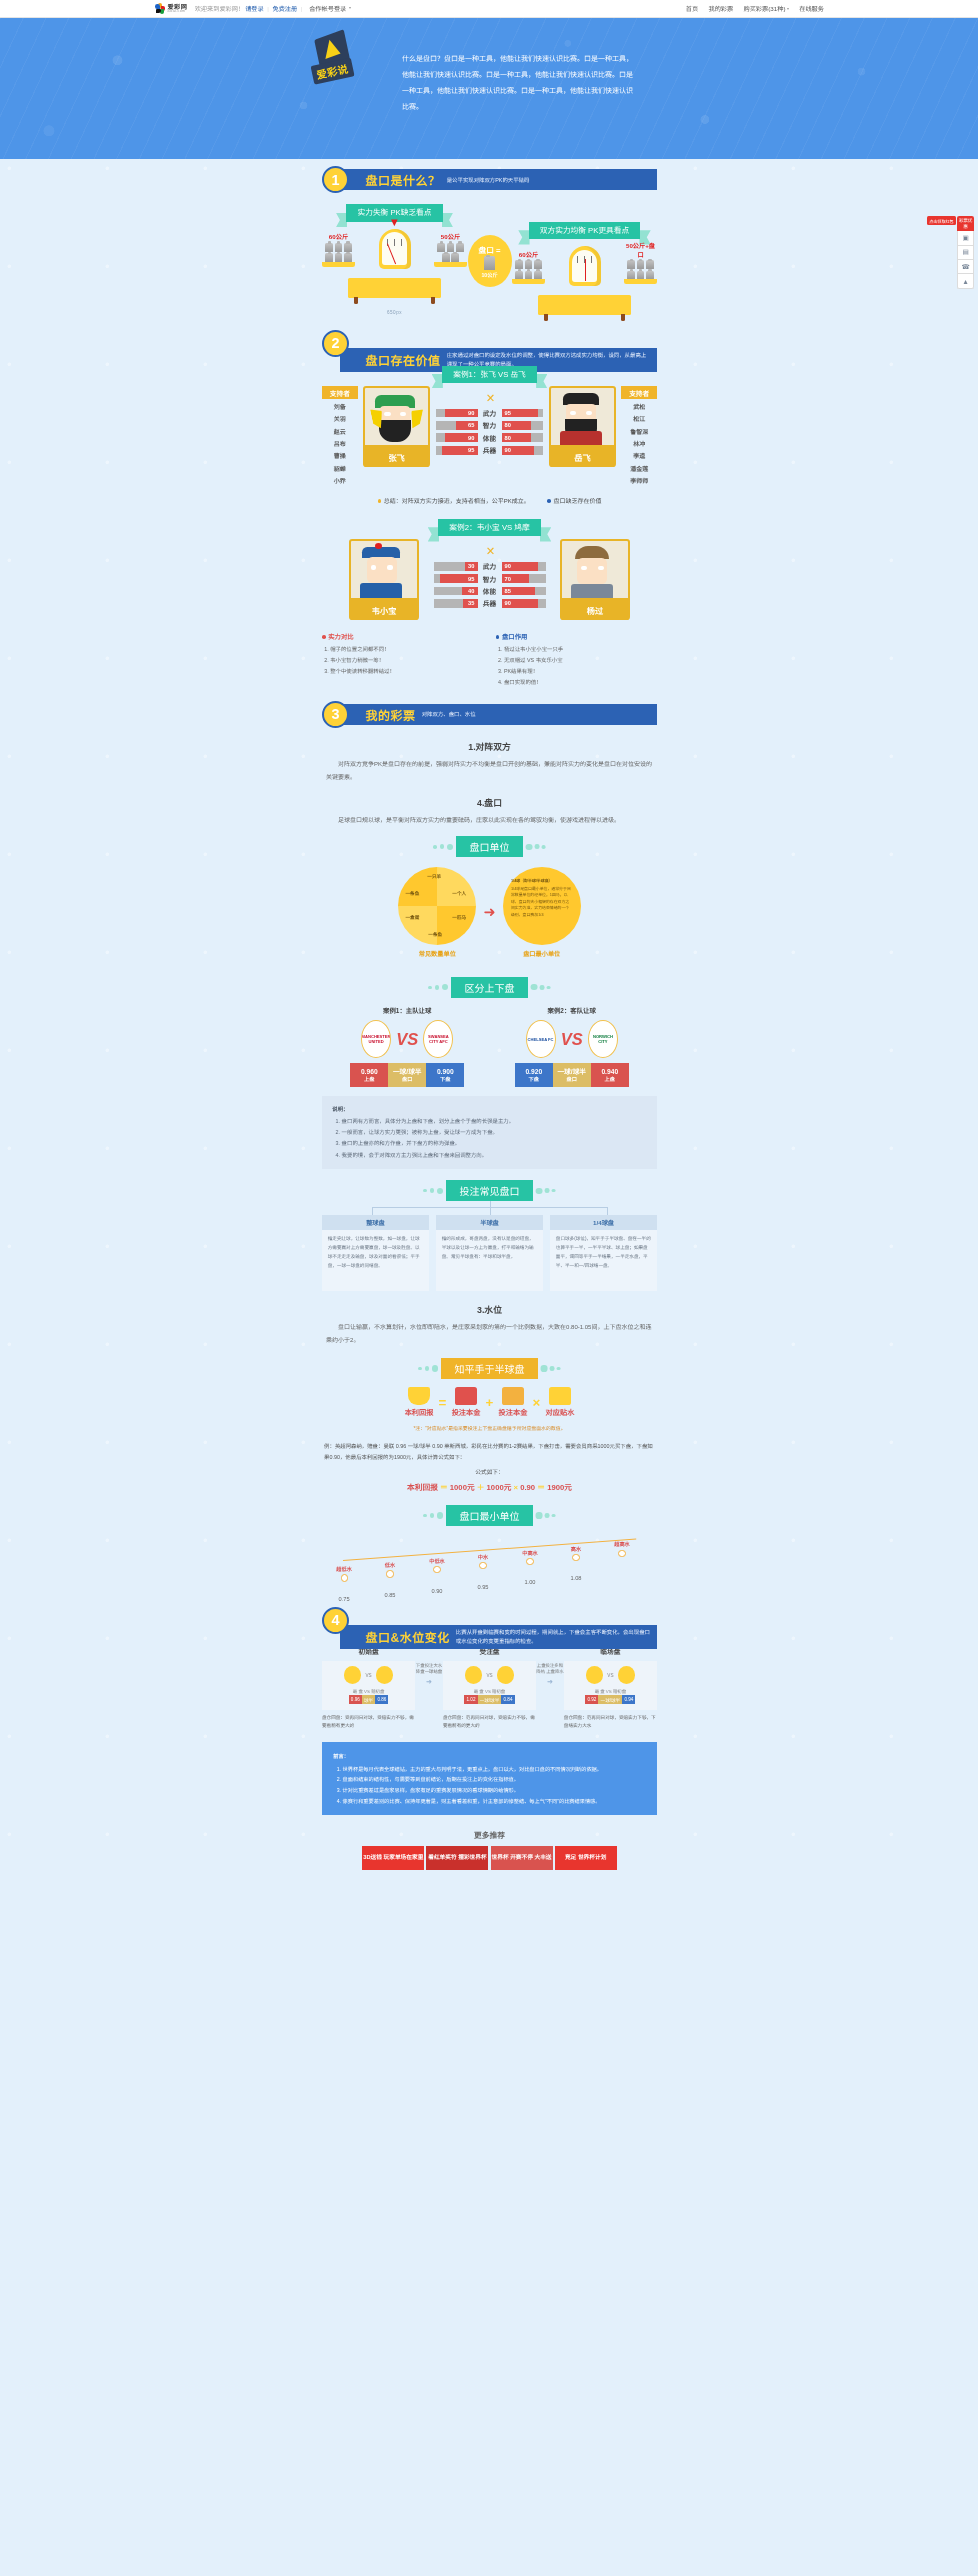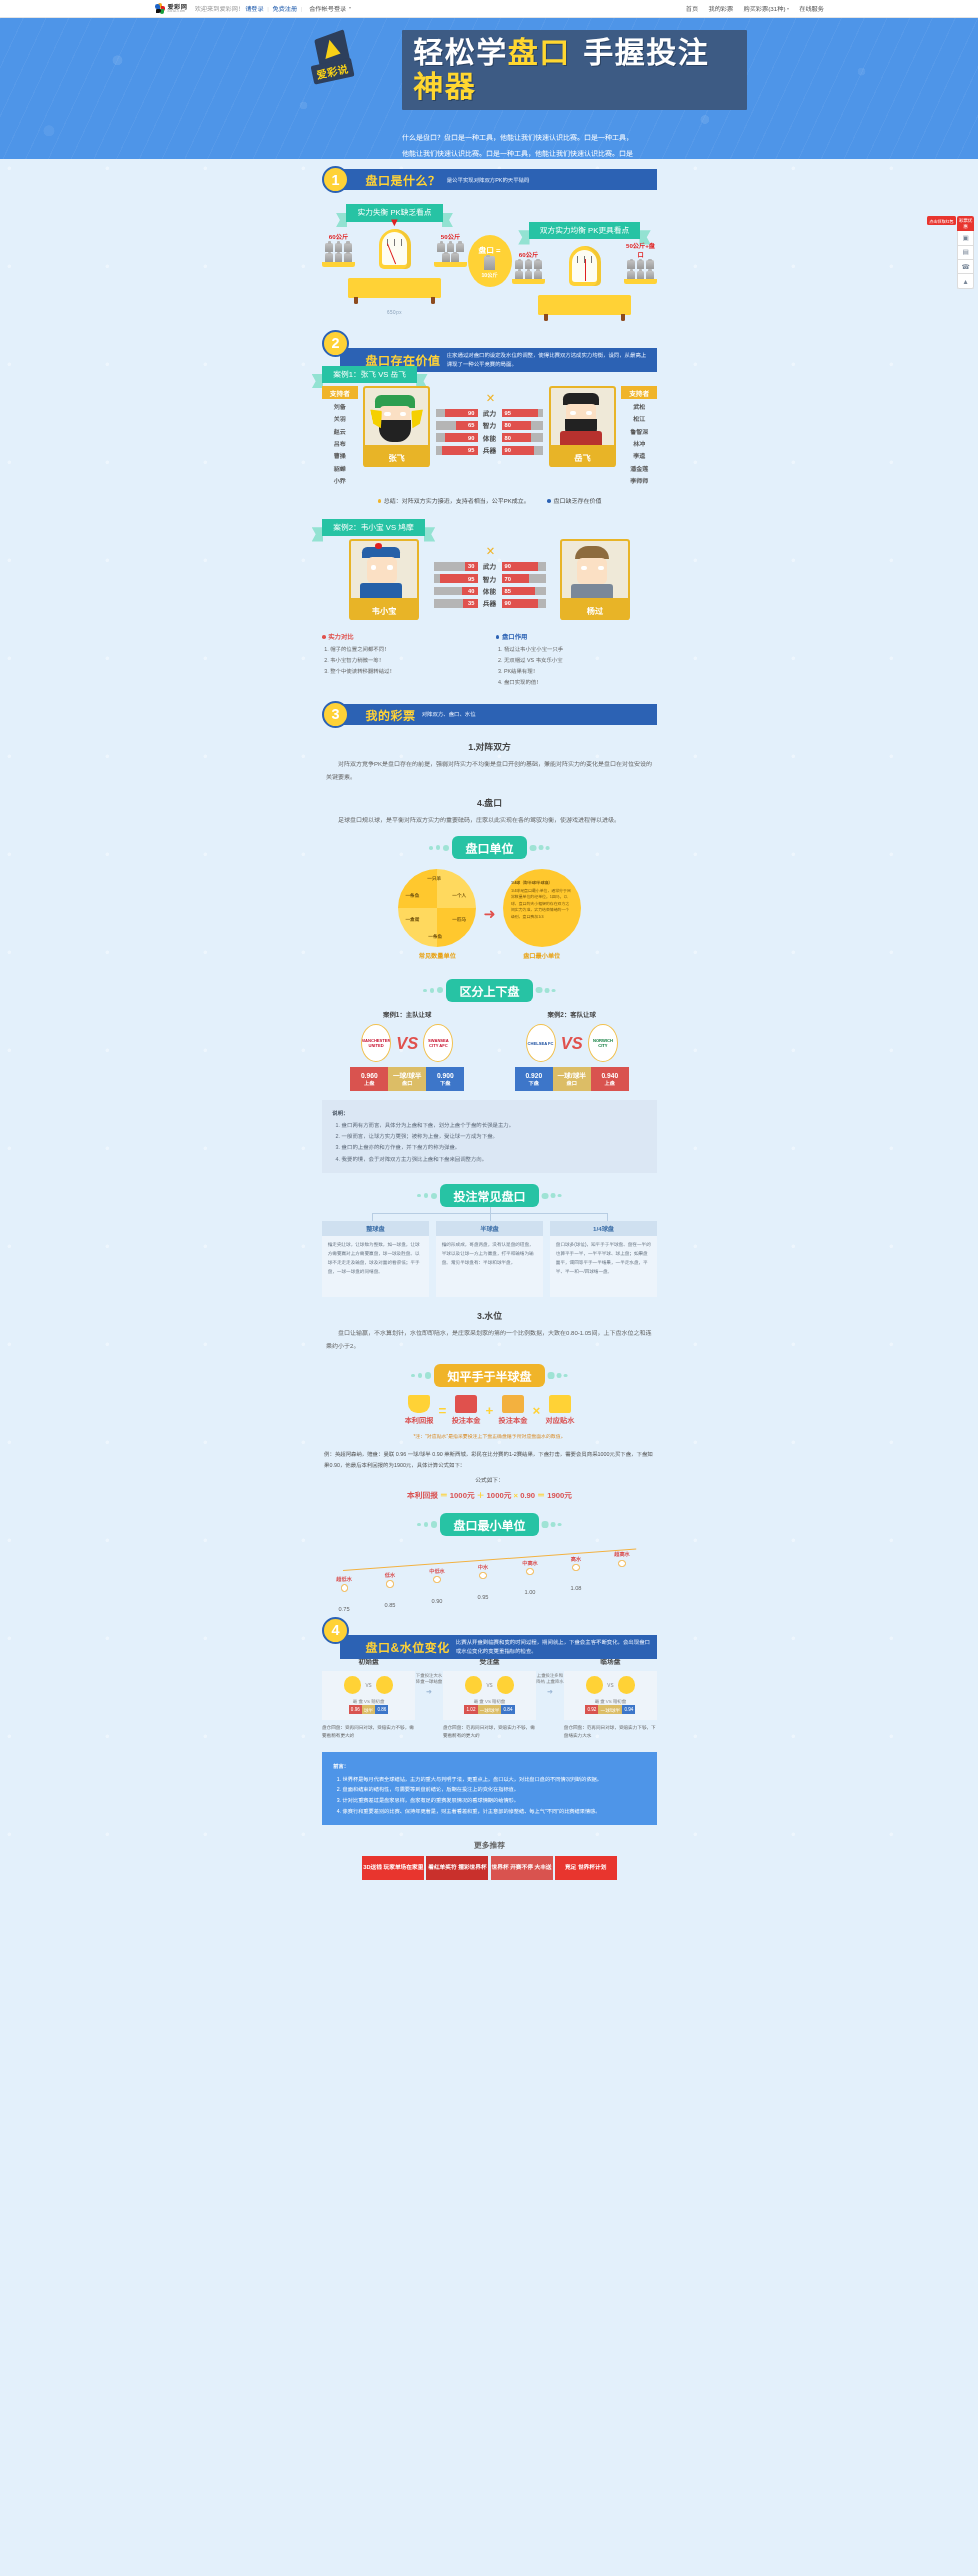--- a/index.html
+++ b/index.html
@@ -115,21 +115,21 @@
   .ribbon .tail-l{ left:-10.3px; clip-path:polygon(0 0,100% 0,100% 100%,0 100%,35% 50%); }
   .ribbon .tail-r{ right:-10.3px; clip-path:polygon(0 0,100% 0,65% 50%,100% 100%,0 100%); }
 
   
   .pill-wrap { display:flex; justify-content:center; align-items:center; gap:3.1px; }
   .dots { display:flex; gap:2.6px; align-items:center; }
   .dots i { display:block; border-radius:50%; background:#9fe3d5; }
   .dots i:nth-child(1){ width:3.6px;height:3.6px; }
   .dots i:nth-child(2){ width:4.6px;height:4.6px; }
   .dots i:nth-child(3){ width:6.2px;height:6.2px; }
-  .pill { background:#27c3a4; color:#fff; font-size:12px; font-weight:bold; padding:3.1px 13.4px; border-radius:6px; }
+  .pill { background:#27c3a4; color:#fff; font-size:10px; font-weight:normal; padding:3.1px 13.4px; border-radius:0; }
   .pill.yellow { background:#f0b429; }
 
   
   .s1 { padding-top:7.2px; padding-bottom:5.2px; }
   .scale-row { display:flex; justify-content:space-between; align-items:flex-end; margin-top:13.4px; }
   .scale-block { width:145px; text-align:center; position:relative; }
   .ribbon-center { text-align:center; margin-bottom:6.2px; }
   .scale-art { position:relative; height:45px; }
   .dial {
     position:absolute; left:50%; transform:translateX(-50%); bottom:0; width:32px; height:40px;
@@ -157,21 +157,21 @@
     align-items:center; justify-content:center; color:#fff; font-weight:bold; font-size:7.7px; gap:1px;
   }
   .center-coin .eq { font-size:7.7px; }
   .center-coin .kg { font-size:5.2px; }
   .bench { width:93px; height:19.6px; background:#ffd236; border-radius:1.5px; margin:9.3px auto 0; position:relative; }
   .bench::before,.bench::after{ content:""; position:absolute; bottom:-6.2px; width:4.1px; height:7.2px; background:#8d4b1e; border-radius:0 0 1.5px 1.5px; }
   .bench::before{ left:6.2px; } .bench::after{ right:6.2px; }
   .measure { font-size:4.6px; color:#8aa0b8; text-align:center; letter-spacing:0.5px; }
 
   
-  .case-title { margin:11.3px 0 7.2px; }
+  .case-title { text-align:center; margin:11.3px 0 7.2px; }
   .versus { display:flex; align-items:flex-start; justify-content:center; gap:5.2px; margin-top:3.1px; }
   .supporters { width:37px; text-align:center; }
   .sup-head { background:#f0b429; color:#fff; font-size:6.7px; font-weight:bold; padding:1.5px 0; }
   .sup-list { font-size:6px; color:#5a5a5a; line-height:2.05; font-weight:bold; padding-top:2.1px; }
   .hero-card { width:70px; }
   .hero-card .frame {
     height:61px; background:#efe9d8; border:2.6px solid #e8b427; border-radius:3.1px 3.1px 0 0;
     position:relative; overflow:hidden;
   }
   .hero-card .name { background:#e8b427; color:#fff; font-weight:bold; font-size:8.2px; text-align:center;
@@ -331,23 +331,20 @@
         <a href="#">在线服务</a>
       </div>
     </div>
   </div>
 
   <div class="hero">
     <div class="hero-inner">
       <div class="hero-badge">
         <div class="flag"></div>
         <div class="label">爱彩说</div>
-      </div>
-      <div class="hero-title">
-        <span class="ht-w">轻松学</span><span class="ht-y">盘口</span><span class="ht-w" style="padding-left:12.4px;">手握投注</span><span class="ht-y">神器</span>
       </div>
       <div class="hero-desc">什么是盘口？盘口是一种工具，他能让我们快速认识比赛。口是一种工具，他能让我们快速认识比赛。口是一种工具，他能让我们快速认识比赛。口是一种工具，他能让我们快速认识比赛。口是一种工具，他能让我们快速认识比赛。</div>
     </div>
   </div>
 
   <div class="content">
     <div class="wm"></div>
 
     <div class="inner s1">
       <div class="sec-head">

